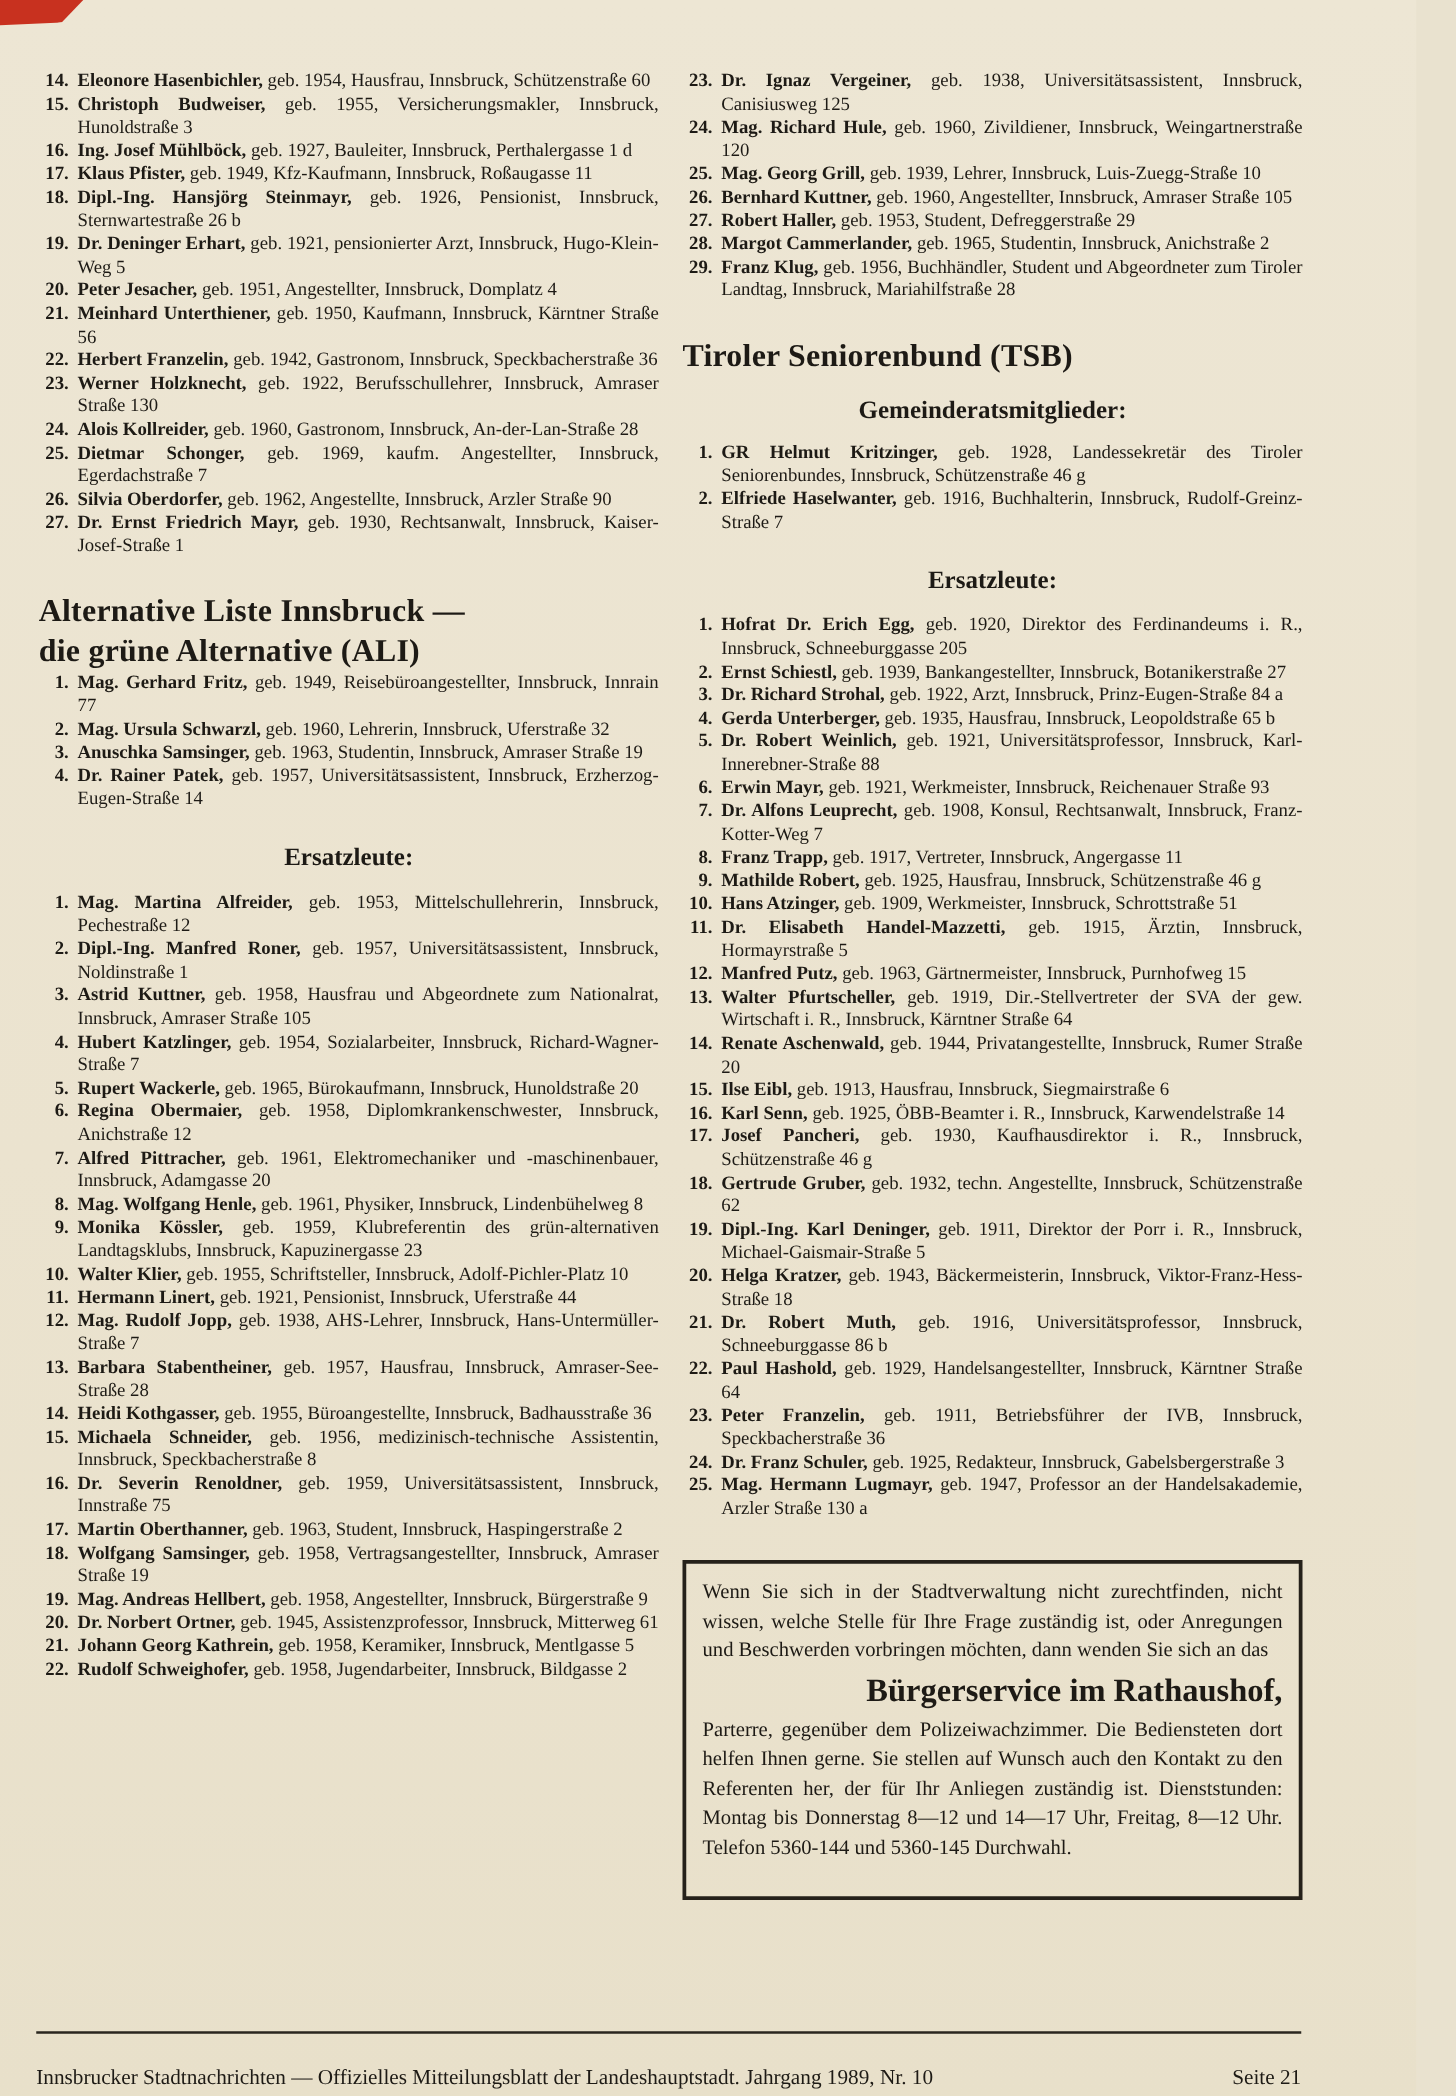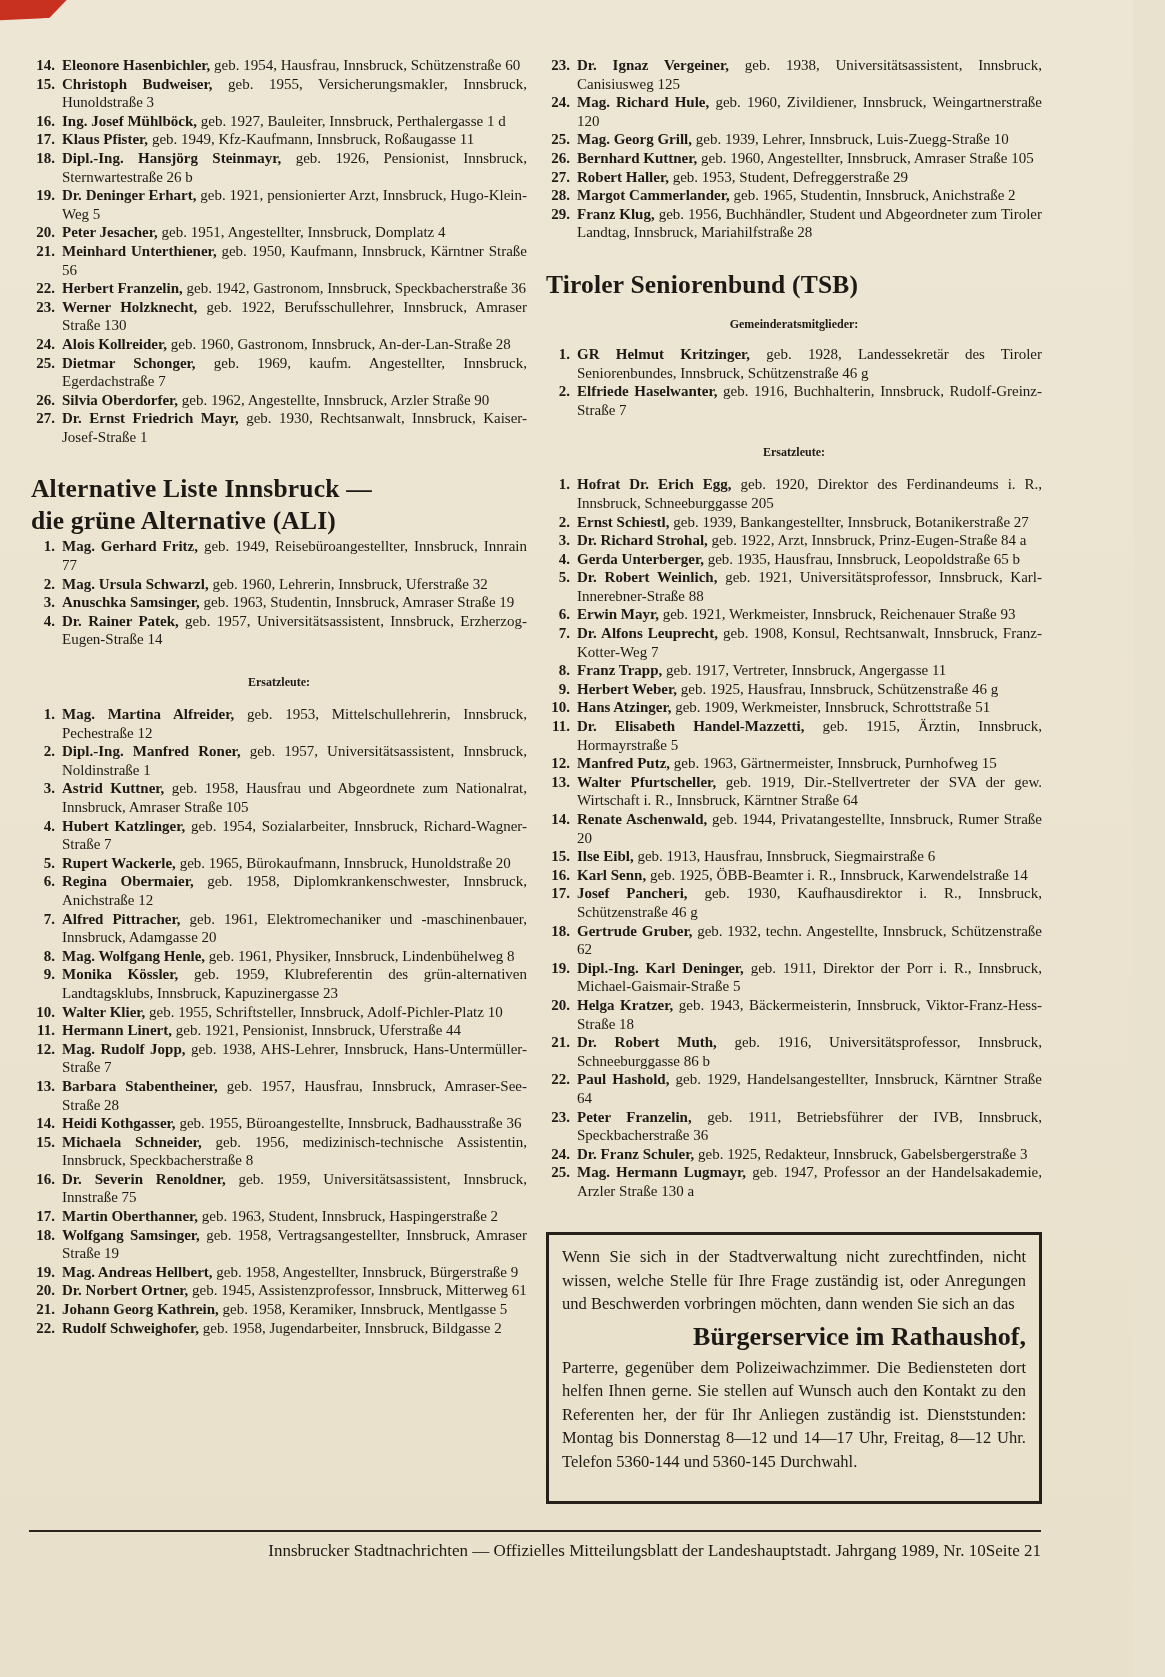--- a/index.html
+++ b/index.html
@@ -46,21 +46,21 @@
 
   .main-heading {
     margin: 27px 0 0;
     font-size: 25.5px; line-height: 32px;
     font-weight: 700; text-align: left;
     letter-spacing: 0.2px;
   }
   .main-heading .line { display: block; }
   .sub-heading {
     margin: 16px 0 13px;
-    font-size: 12px; font-weight: 700;
+    font-size: 20px; font-weight: 700;
     text-align: center;
   }
   .sub-heading.spaced { margin: 26px 0 15px; }
 
   .notice {
     margin-top: 32px;
     border: 3px solid #25211a;
     padding: 10px 13px 28px;
     font-size: 16.5px; line-height: 23.5px;
     text-align: justify;
@@ -68,25 +68,25 @@
   }
   .notice-intro, .notice-body { margin: 0; }
   .notice-title {
     margin: 6px 0 4px;
     font-size: 26px; line-height: 30px;
     font-weight: 700; text-align: right;
   }
 
   .footer {
     position: absolute;
-    left: 29px; top: 1530px;
+    left: 29px; top: 1625px;
     width: 1012px;
     border-top: 2.5px solid #2a261f;
-    padding-top: 8px;
-    display: flex; justify-content: flex-end;
+    padding-top: 24px;
+    display: flex; justify-content: space-between;
     font-size: 17px; line-height: 21px;
   }
 </style>
 </head>
 <body>
 
 <div class="page">
   <div class="red-mark"></div>
 
   <div class="content">
@@ -232,21 +232,21 @@
           <li class="item"><span class="num">4.</span><span class="b">Gerda Unterberger,</span><span class="t"> geb. 1935, Hausfrau, Innsbruck, Leopoldstraße 65 b</span></li>
 
           <li class="item"><span class="num">5.</span><span class="b">Dr. Robert Weinlich,</span><span class="t"> geb. 1921, Universitätsprofessor, Innsbruck, Karl-Innerebner-Straße 88</span></li>
 
           <li class="item"><span class="num">6.</span><span class="b">Erwin Mayr,</span><span class="t"> geb. 1921, Werkmeister, Innsbruck, Reichenauer Straße 93</span></li>
 
           <li class="item"><span class="num">7.</span><span class="b">Dr. Alfons Leuprecht,</span><span class="t"> geb. 1908, Konsul, Rechtsanwalt, Innsbruck, Franz-Kotter-Weg 7</span></li>
 
           <li class="item"><span class="num">8.</span><span class="b">Franz Trapp,</span><span class="t"> geb. 1917, Vertreter, Innsbruck, Angergasse 11</span></li>
 
-          <li class="item"><span class="num">9.</span><span class="b">Herbert Weber,</span><span class="t"> geb. 1925, Hausfrau, Innsbruck, Schützenstraße 46 g</span></li>
+          <li class="item"><span class="num">9.</span><span class="b">Mathilde Robert,</span><span class="t"> geb. 1925, Hausfrau, Innsbruck, Schützenstraße 46 g</span></li>
 
           <li class="item"><span class="num">10.</span><span class="b">Hans Atzinger,</span><span class="t"> geb. 1909, Werkmeister, Innsbruck, Schrottstraße 51</span></li>
 
           <li class="item"><span class="num">11.</span><span class="b">Dr. Elisabeth Handel-Mazzetti,</span><span class="t"> geb. 1915, Ärztin, Innsbruck, Hormayrstraße 5</span></li>
 
           <li class="item"><span class="num">12.</span><span class="b">Manfred Putz,</span><span class="t"> geb. 1963, Gärtnermeister, Innsbruck, Purnhofweg 15</span></li>
 
           <li class="item"><span class="num">13.</span><span class="b">Walter Pfurtscheller,</span><span class="t"> geb. 1919, Dir.-Stellvertreter der SVA der gew. Wirtschaft i. R., Innsbruck, Kärntner Straße 64</span></li>
 
           <li class="item"><span class="num">14.</span><span class="b">Renate Aschenwald,</span><span class="t"> geb. 1944, Privatangestellte, Innsbruck, Rumer Straße 20</span></li>

